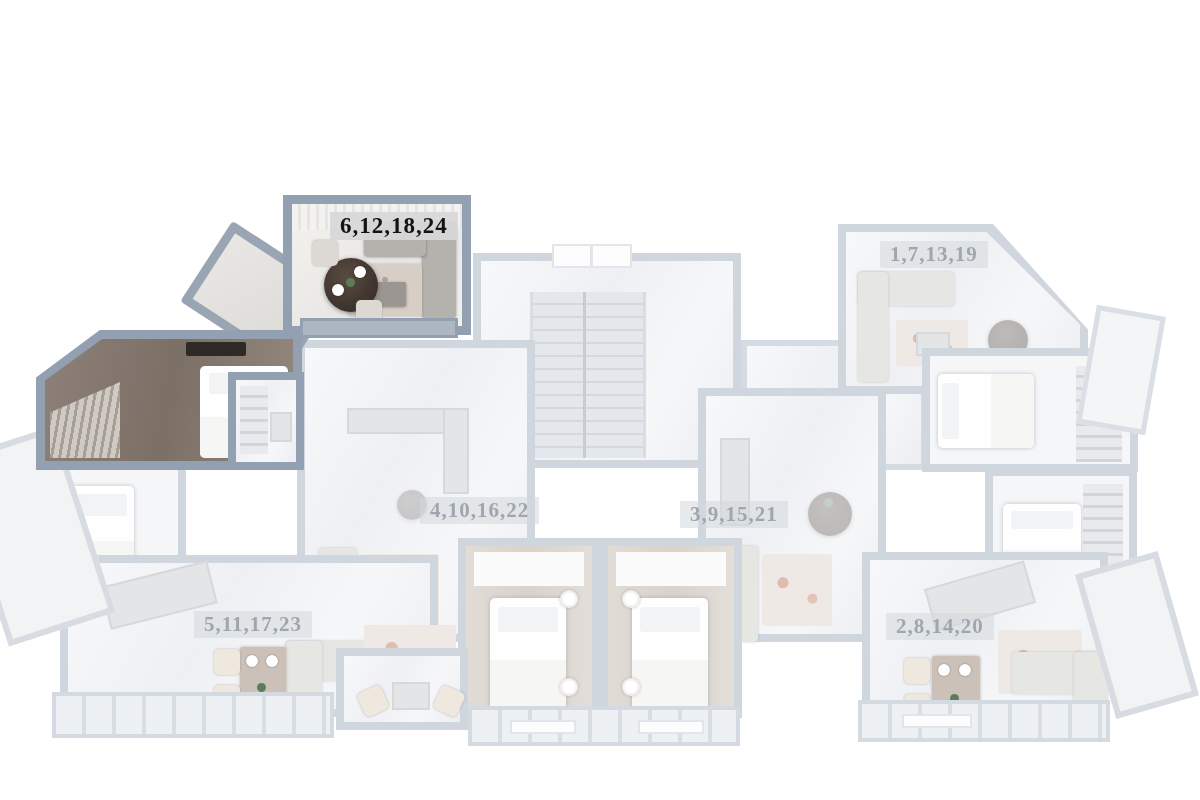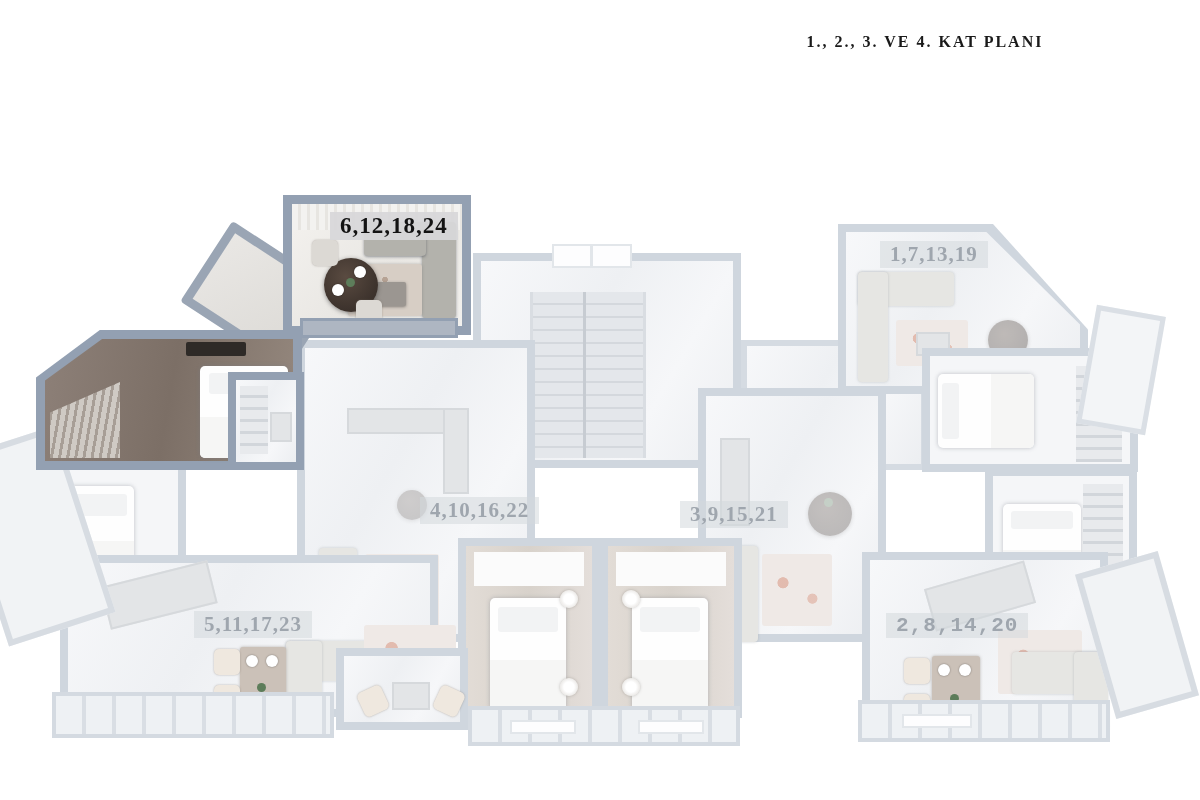--- a/index.html
+++ b/index.html
@@ -47,21 +47,20 @@
   .counter-f{position:absolute;background:#e3e5e7;border:2px solid #d6d9dc;box-sizing:border-box;}
   .tv{position:absolute;background:#2e2a27;border-radius:2px;}
   .shelves{position:absolute;background:repeating-linear-gradient(180deg,#e8eaed 0 9px,#d2d6db 9px 12px);}
   .lamp{position:absolute;width:18px;height:18px;border-radius:50%;background:radial-gradient(circle,#ffffff 0 40%,#d8d4cf 100%);box-shadow:0 0 3px rgba(130,125,120,.5);}
 </style>
 </head>
 <body>
 
 <div id="canvas">
 
-  <div id="plan-title">1., 2., 3. VE 4. KAT PLANI</div>
 
   <div class="room faded marble" style="left:473px;top:253px;width:268px;height:215px;"></div>
   <div class="winstrip" style="left:552px;top:244px;width:80px;height:24px;"></div>
   <div class="winstrip" style="left:590px;top:246px;width:3px;height:20px;background:#e2e6ea;border:none;"></div>
   <div class="stairs" style="left:530px;top:292px;width:110px;height:166px;"></div>
   <div class="abs" style="left:583px;top:292px;width:3px;height:166px;background:#c7ccd2;"></div>
 
   <div class="room marble" style="left:741px;top:340px;width:186px;height:130px;border:6px solid #d5dbe2;"></div>
 
   <div class="room" style="left:838px;top:224px;width:250px;height:170px;">
@@ -217,15 +216,15 @@
     <div class="abs marble" style="inset:8px;"></div>
     <div class="shelves" style="left:12px;top:14px;width:28px;height:68px;"></div>
     <div class="counter-f" style="right:12px;top:40px;width:22px;height:30px;"></div>
   </div>
 
   <div class="lbl hi" style="left:330px;top:212px;">6,12,18,24</div>
   <div class="lbl fade" style="left:880px;top:241px;">1,7,13,19</div>
   <div class="lbl fade" style="left:420px;top:497px;">4,10,16,22</div>
   <div class="lbl fade" style="left:680px;top:501px;">3,9,15,21</div>
   <div class="lbl fade" style="left:194px;top:611px;">5,11,17,23</div>
-  <div class="lbl fade" style="left:886px;top:613px;font-family:Liberation Mono, monospace;">2,8,14,20</div>
+  <div class="lbl fade" style="left:886px;top:613px;">2,8,14,20</div>
 
 </div>
 
 </body></html>

